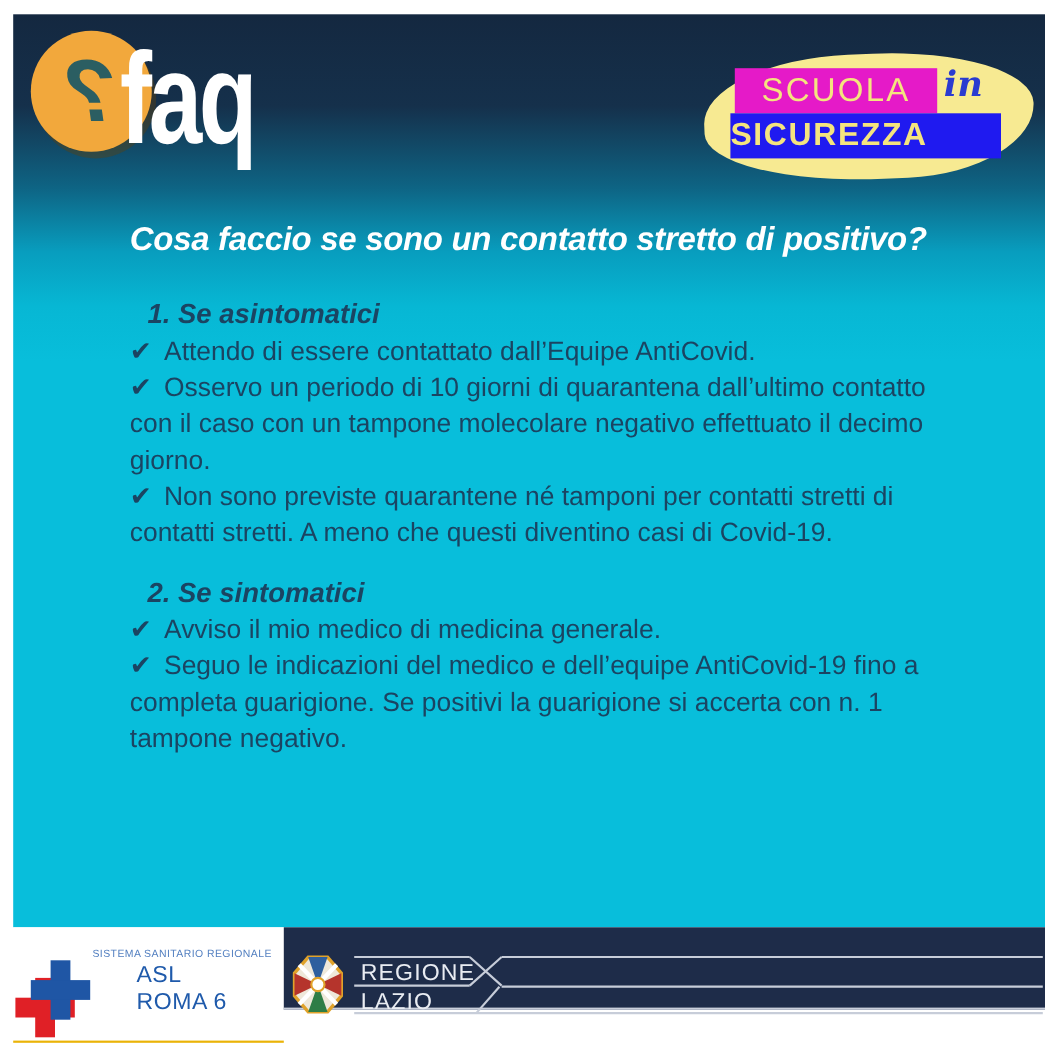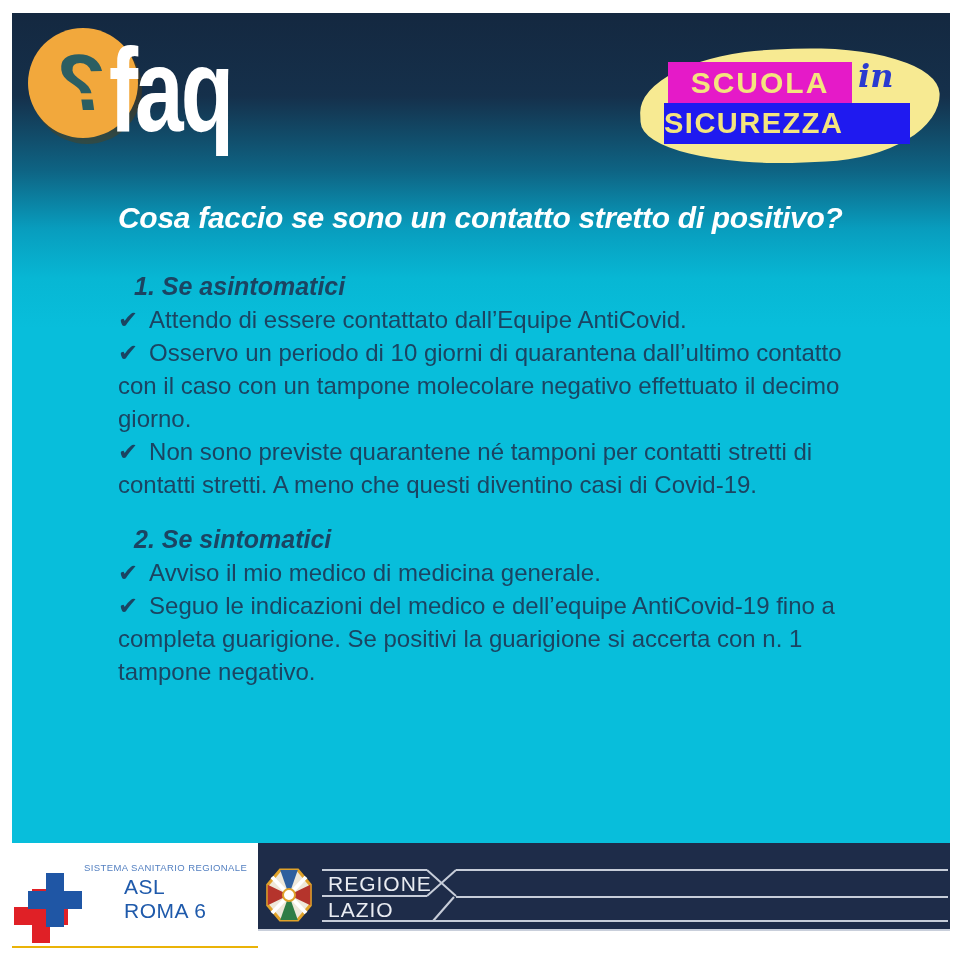--- a/index.html
+++ b/index.html
@@ -29,21 +29,21 @@
   
   .badge{position:absolute;left:636px;top:40px;width:286px;height:108px;}
   .brush{
     position:absolute;left:-8px;top:-4px;width:300px;height:114px;background:#f7ea92;
     border-radius:48% 52% 42% 58% / 55% 48% 60% 45%;transform:rotate(-2.5deg);
   }
   .badge-row1{
     position:absolute;left:20px;top:9px;width:184px;height:41px;background:#e51ac8;
     display:flex;align-items:center;justify-content:center;
   }
-  .badge-row1 span{font-size:30px;font-weight:700;color:#f4e47e;letter-spacing:2px;}
+  .badge-row1 span{font-size:30px;font-weight:400;color:#f4e47e;letter-spacing:2px;}
   .badge-in{
     position:absolute;left:210px;top:4px;
     font-family:"DejaVu Serif",serif;font-style:italic;font-weight:700;
     font-size:32px;color:#2a3bd0;
   }
   .badge-row2{
     position:absolute;left:16px;top:50px;width:246px;height:41px;background:#1f1af0;
     display:flex;align-items:center;justify-content:flex-start;
   }
   .badge-row2 span{font-size:29px;font-weight:700;color:#f4e47e;letter-spacing:1.5px;}
@@ -71,21 +71,21 @@
   .red-v{left:20px;top:46px;width:18px;height:54px;background:#e02026;}
   .red-h{left:2px;top:64px;width:54px;height:18px;background:#e02026;}
   .blue-v{left:34px;top:30px;width:18px;height:54px;background:#1f56a5;}
   .blue-h{left:16px;top:48px;width:54px;height:18px;background:#1f56a5;}
   .asl-name{
     position:absolute;left:76px;top:32px;font-size:21px;line-height:24px;
     color:#1f5aab;letter-spacing:.5px;margin-left:36px;
   }
   
   .lazio-strip{
-    position:absolute;left:258px;top:843px;width:692px;height:88px;background:#1e2c49;
+    position:absolute;left:258px;top:843px;width:692px;height:75px;background:#1e2c49;
     border-bottom:2px solid #c9cfdb;box-sizing:border-box;
   }
   .lazio-strip svg{display:block;}
 </style>
 </head>
 <body>
 
 <div class="card">
 
   <div class="faq-circle">

